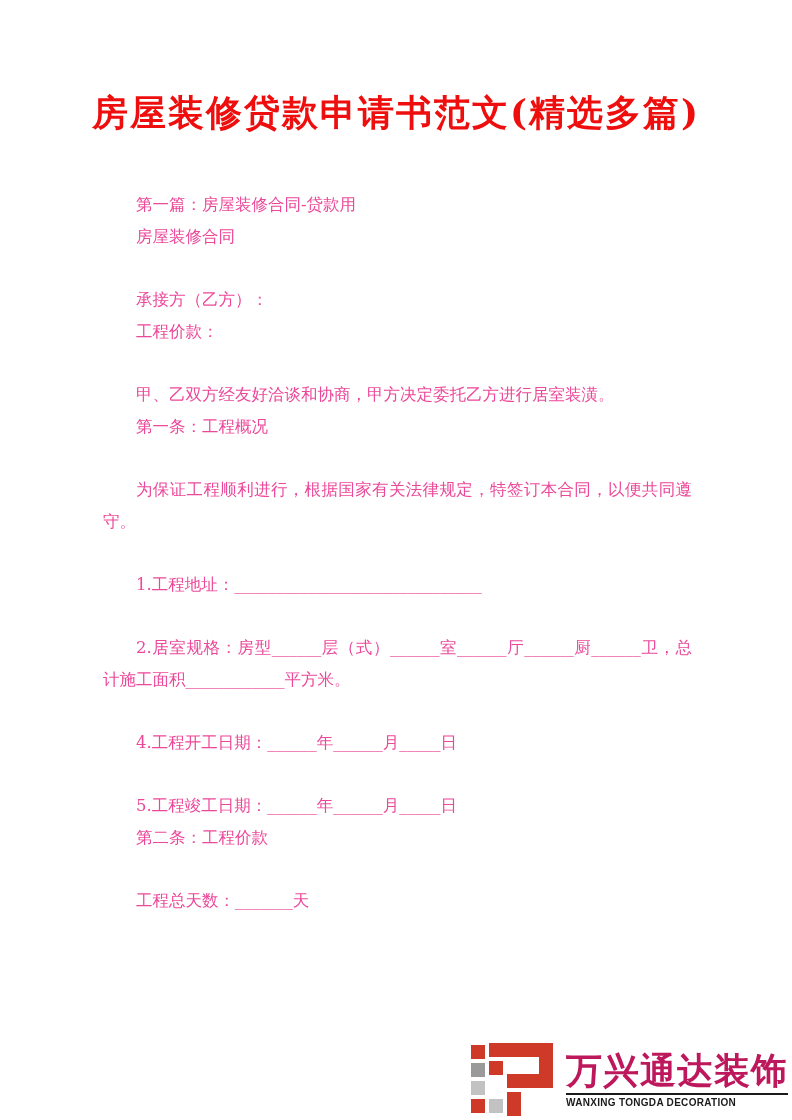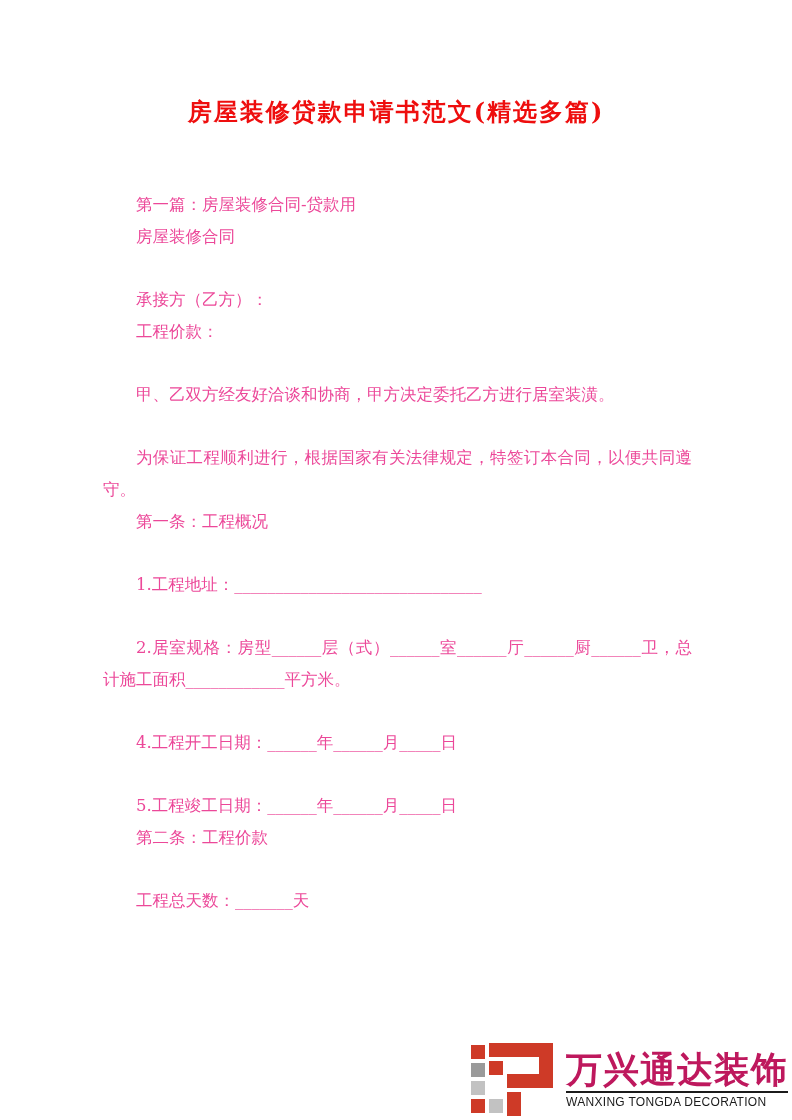--- a/index.html
+++ b/index.html
@@ -8,21 +8,21 @@
     width:792px; height:1120px;
     margin:0 auto;
     background:#ffffff;
     overflow:hidden;
     font-family:"DejaVu Serif","Liberation Serif",serif;
   }
   .title {
     margin:0;
     padding-top:95px;
     text-align:center;
-    font-size:24px;
+    font-size:36px;
     line-height:34px;
     font-weight:bold;
     letter-spacing:2px;
   }
   .body {
     margin:60px 100px 0 103px;
     font-size:16.5px;
     line-height:32px;
     text-align:justify;
   }
@@ -40,41 +40,41 @@
   .logo-text { display:flex; flex-direction:column; }
   .logo-cn {
     font-size:36px;
     font-weight:bold;
     line-height:1.15;
     letter-spacing:1px;
     white-space:nowrap;
   }
   .logo-rule { height:2px; background:currentColor; margin:1px 0 2px; }
   .logo-en {
-    font-size:12px;
-    font-weight:normal;
+    font-size:10px;
+    font-weight:bold;
     letter-spacing:0.3px;
     white-space:nowrap;
   }
 </style>
 </head>
 <body>
 
 <div class="page">
 
   <h1 class="title" style="color: rgb(238, 14, 14);">房屋装修贷款申请书范文(精选多篇)</h1>
 
   <div class="body" style="color: #ec4899;">
       <p class="p">第一篇：房屋装修合同-贷款用</p>
       <p class="p">房屋装修合同</p>
       <p class="p gap">承接方（乙方）：</p>
       <p class="p">工程价款：</p>
       <p class="p gap">甲、乙双方经友好洽谈和协商，甲方决定委托乙方进行居室装潢。</p>
+      <p class="p">第一条：工程概况</p>
       <p class="p gap">为保证工程顺利进行，根据国家有关法律规定，特签订本合同，以便共同遵守。</p>
-      <p class="p">第一条：工程概况</p>
       <p class="p gap">1.工程地址：______________________________</p>
       <p class="p gap">2.居室规格：房型______层（式）______室______厅______厨______卫，总计施工面积____________平方米。</p>
       <p class="p gap">4.工程开工日期：______年______月_____日</p>
       <p class="p gap">5.工程竣工日期：______年______月_____日</p>
       <p class="p">第二条：工程价款</p>
       <p class="p gap">工程总天数：_______天</p>
     </div>
 
   <div class="logo">
     <svg class="mark" viewBox="0 0 88 74" xmlns="http://www.w3.org/2000/svg">

